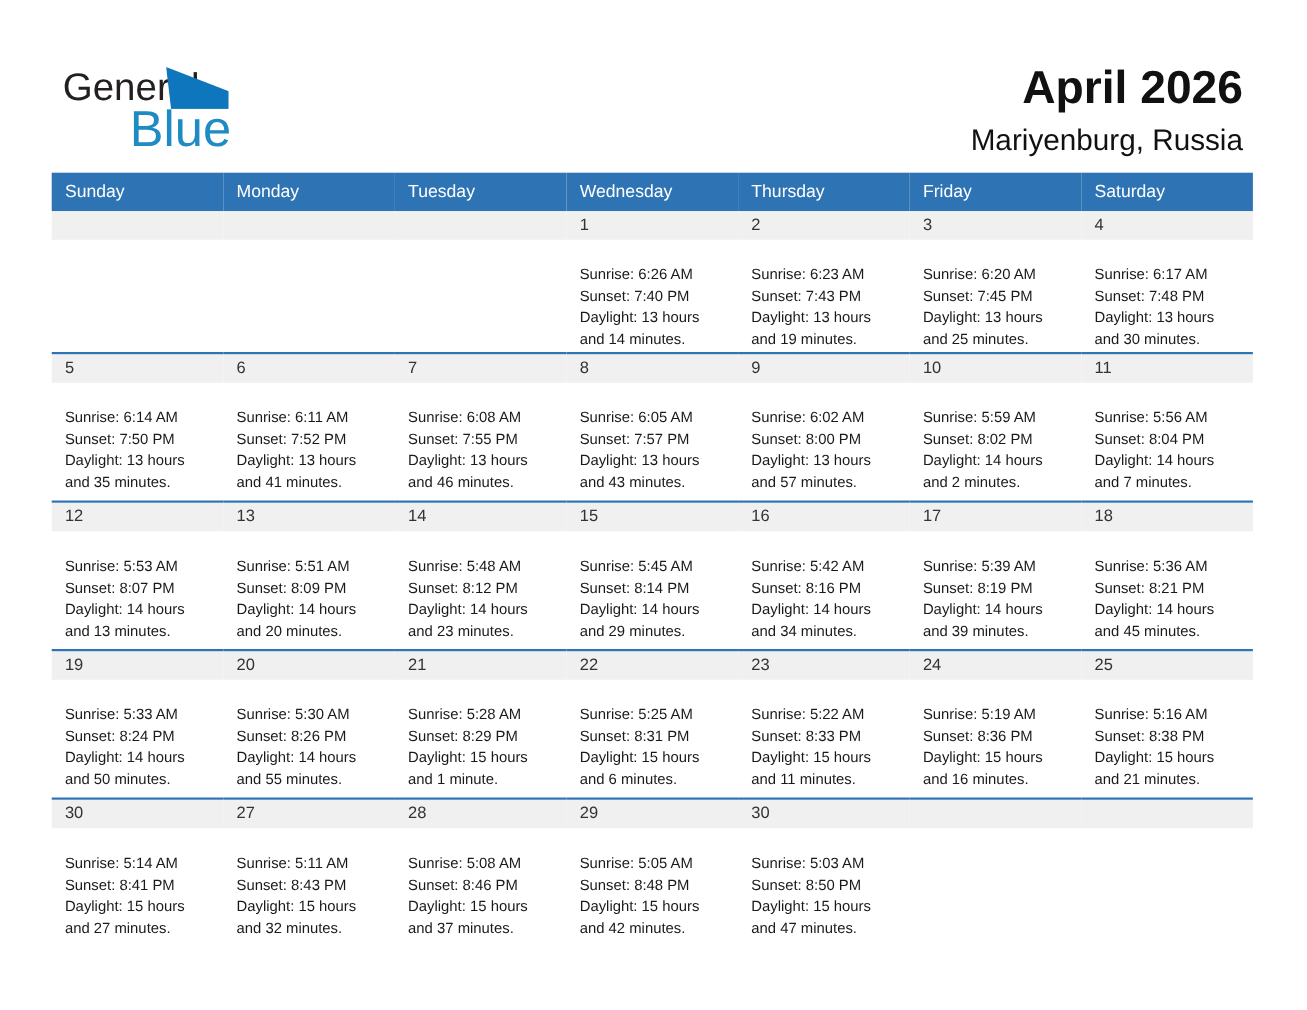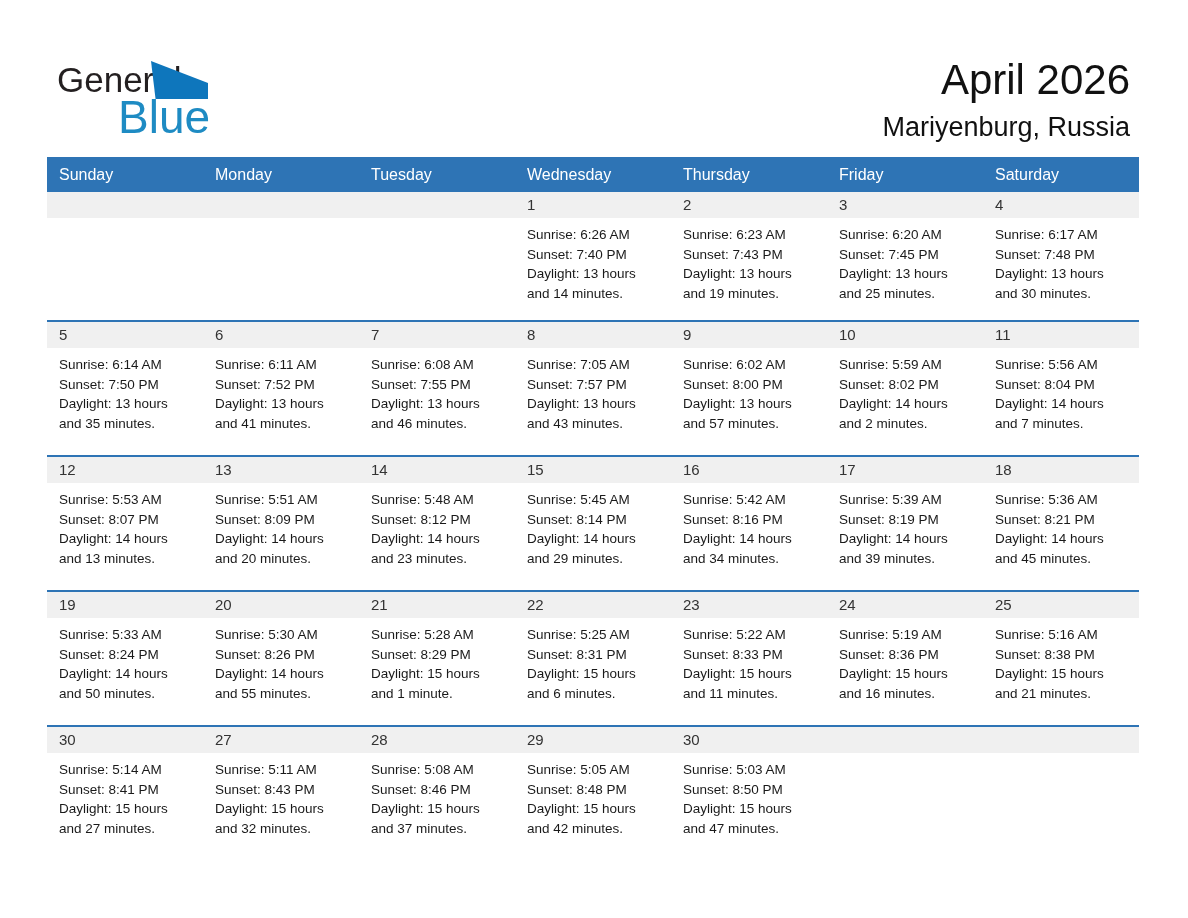--- a/index.html
+++ b/index.html
@@ -12,40 +12,40 @@
   .logo { position:absolute; left:57px; top:60px; width:220px; }
   .logo-line1 { position:relative; font-size:35px; line-height:1.15; color:#231F20; }
   .logo-triangle {
     position:absolute; left:94px; top:1px; width:57px; height:38px;
     background:#0E76BC;
     clip-path: polygon(0 0, 100% 58%, 100% 100%, 8% 100%);
   }
   .logo-blue { font-size:46px; line-height:1; color:#1E8BC3; margin:-6px 0 0 61px; }
   
   .title-block { position:absolute; top:56px; right:58px; text-align:right; }
-  .month-title { font-size:42px; font-weight:400; color:#111111; line-height:1.15; }
+  .month-title { font-size:42px; font-weight:700; color:#111111; line-height:1.15; }
   .location { font-size:27px; font-weight:400; color:#111111; margin-top:8px;text-align:right; }
   
   table.calendar {
     position:absolute; left:47px; top:157px; width:1092px;
     border-collapse:collapse; table-layout:fixed;
   }
   table.calendar th {
     background:#2E74B5; color:#ffffff; font-size:16px; font-weight:400;
     text-align:left; padding:8px 0 8px 12px; height:35px;
   }
   table.calendar td { vertical-align:top; padding:0; }
   tr.week-row { height:135px; }
   tr.week-row.first { height:129px; }
   tr.week-row:not(.first) { border-top:2px solid #2E74B5; }
   .date-band {
     background:#F0F0F0; padding:4px 0 4px 12px;
     font-size:15px; line-height:18px; color:#333333; height:26px;
   }
-  .day-info { padding:7px 8px 0 12px; font-size:13.5px; line-height:19.5px; color:#1A1A1A; }
+  .day-info { padding:7px 8px 0 12px; font-size:13.5px; line-height:19.5px; color:#1A1A1A;margin-top:15px; }
 </style>
 </head>
 <body>
 
 <div class="page">
 
   <div class="logo">
     <div class="logo-line1">
       <span>General</span>
       <span class="logo-triangle"></span>
@@ -142,21 +142,21 @@
             <div class="day-info">
               <div>Sunrise: 6:08 AM</div>
               <div>Sunset: 7:55 PM</div>
               <div>Daylight: 13 hours</div>
               <div>and 46 minutes.</div>
             </div>
           </td>
           <td>
             <div class="date-band"><span>8</span></div>
             <div class="day-info">
-              <div>Sunrise: 7:05 AM</div>
+              <div>Sunrise: 6:05 AM</div>
               <div>Sunset: 7:57 PM</div>
               <div>Daylight: 13 hours</div>
               <div>and 43 minutes.</div>
             </div>
           </td>
           <td>
             <div class="date-band"><span>9</span></div>
             <div class="day-info">
               <div>Sunrise: 6:02 AM</div>
               <div>Sunset: 8:00 PM</div>

